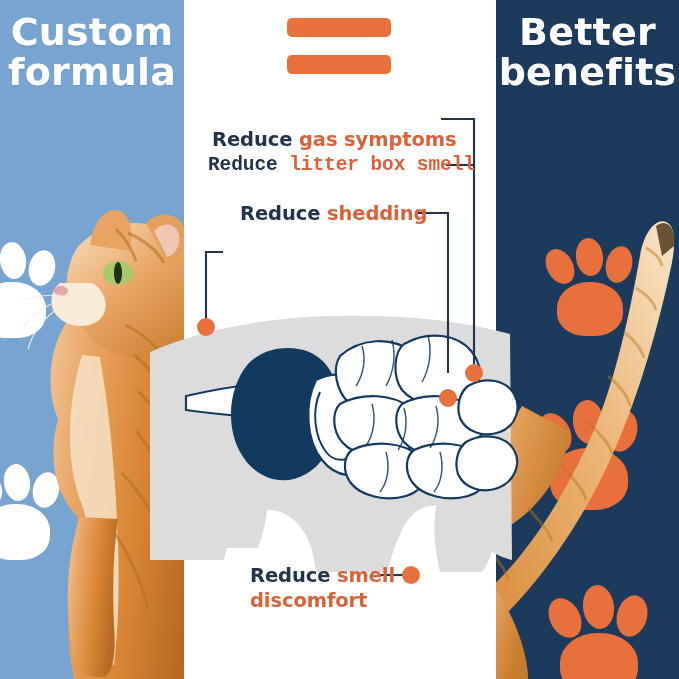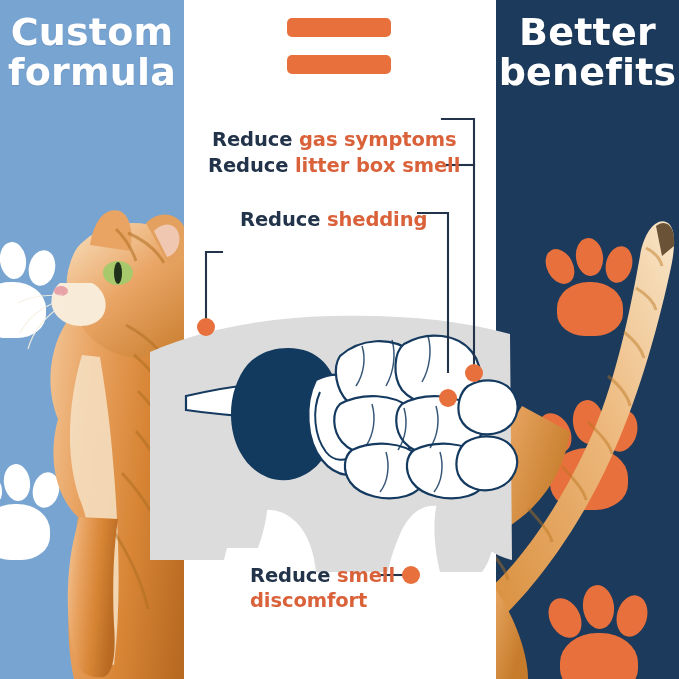--- a/index.html
+++ b/index.html
@@ -48,22 +48,22 @@
   .callout{
     position:absolute;
     font-family:"DejaVu Sans", sans-serif;
     font-size:19.5px;line-height:1.30;font-weight:bold;
     color:#22334a;white-space:nowrap;letter-spacing:-.1px;
   }
   .callout .hl{color:#d9623a;}
   .callout.multi{white-space:normal;}
 
   #c-gas{left:212px;top:108px;margin-top:19px;}
-  #c-litter{left:208px;top:153px;}
-  #c-shed{left:240px;top:207px;}
+  #c-litter{left:208px;top:153px;font-family:Liberation Mono, monospace;}
+  #c-shed{left:240px;top:201px;}
   #c-itch{left:221px;top:243px;width:190px;}
   #c-joint{left:250px;top:563px;width:145px;}
 </style>
 </head>
 <body>
 
 <div id="stage">
 
   <div id="panel-left" class="panel">
 

